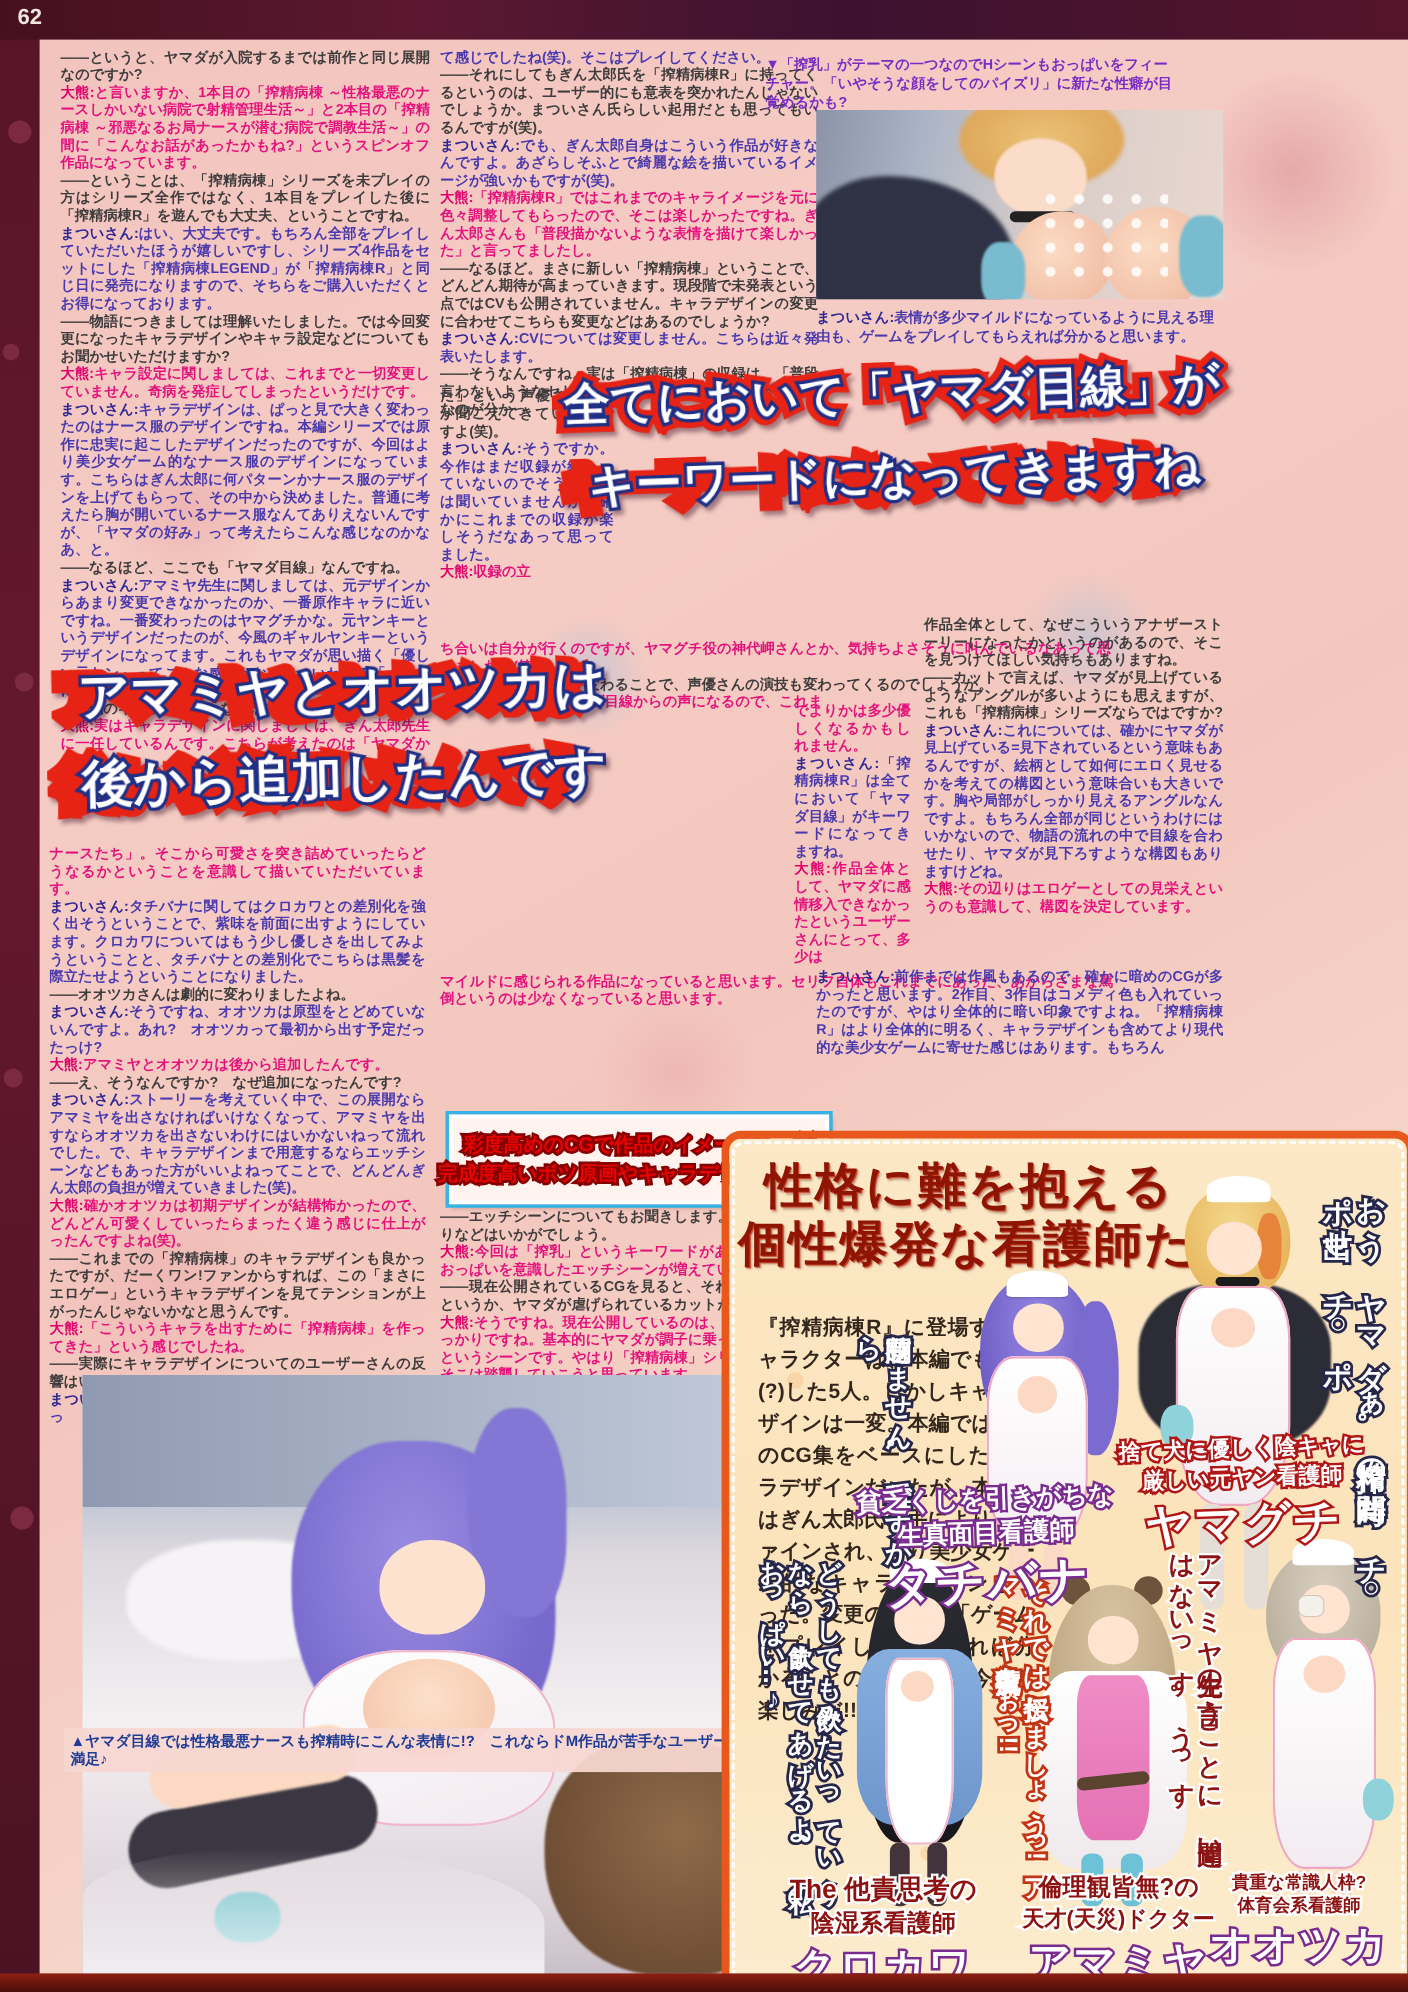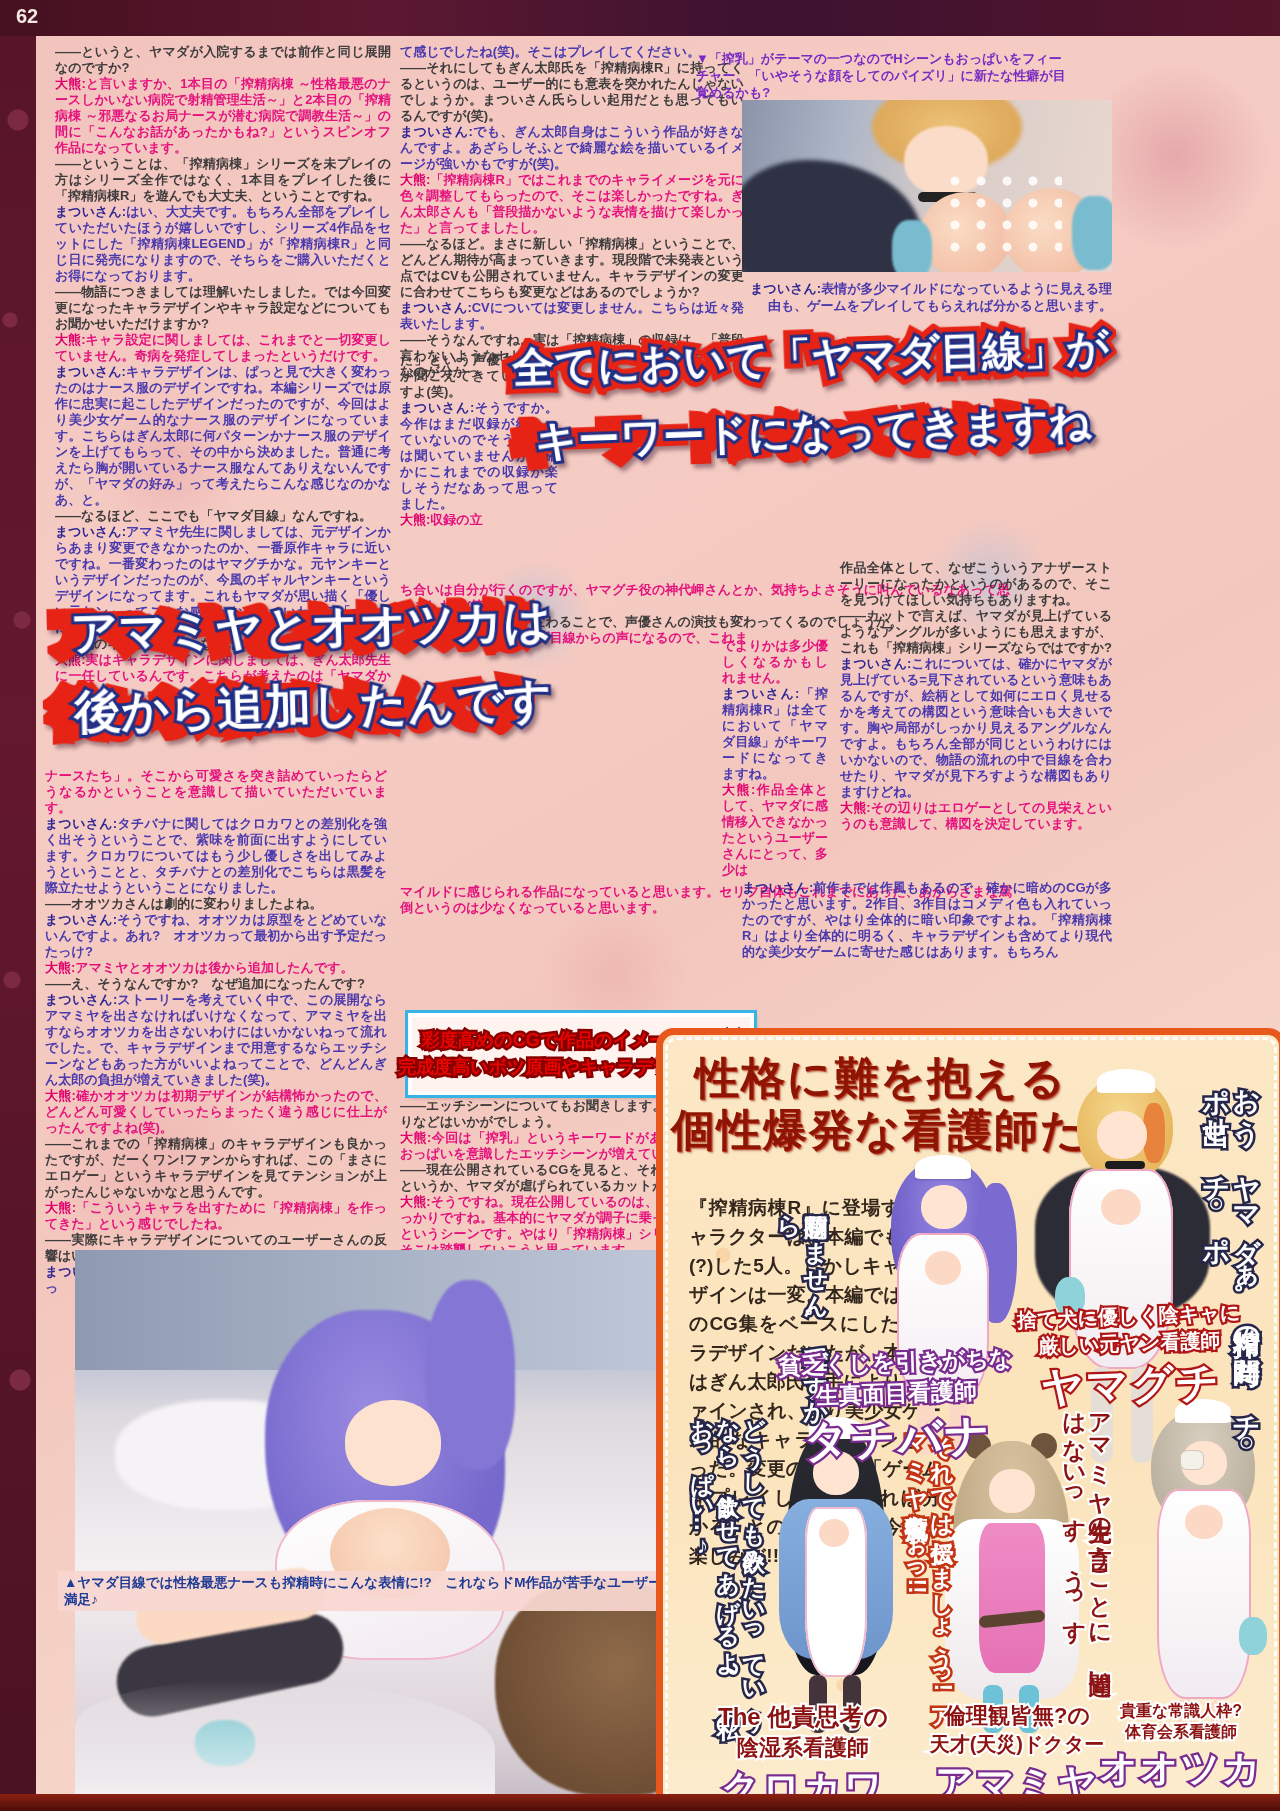--- a/index.html
+++ b/index.html
@@ -29,21 +29,21 @@
   .pr{margin:0;font-size:13px;line-height:16px;font-weight:bold;letter-spacing:0;}
   .pr.i{color:#3e3c3c;}
   .pr.o{color:#e5127d;}
   .pr.m{color:#4a3aae;}
   .pr .lab{font-weight:900;}
   .pr.o .lab{color:#e0006c;}
   .pr.m .lab{color:#2f2694;}
   
   .cap{position:absolute;z-index:3;font-size:13px;line-height:17px;font-weight:bold;}
   .cap-violet{color:#7a2cc2;}
-  .cap-blue{color:#4a3aae;text-align:right;}
+  .cap-blue{color:#4a3aae;}
   .cap-blue .lab{color:#2f2694;font-weight:900;}
   .cap-bottom{color:#1e3b96;background:rgba(248,215,208,.94);padding:3px 6px;}
   
   .stk{position:relative;z-index:0;}
   .bigline{font-weight:900;color:#fff;white-space:nowrap;
     -webkit-text-stroke:6px #1f2f86;paint-order:stroke fill;
     filter:drop-shadow(3px 4px 2px rgba(60,20,40,.45));}
   .bigline::before{content:attr(data-text);position:absolute;left:0;top:0;z-index:-1;
     color:#e62315;-webkit-text-stroke:16px #e62315;}
   .headline{position:absolute;z-index:4;text-align:center;}

